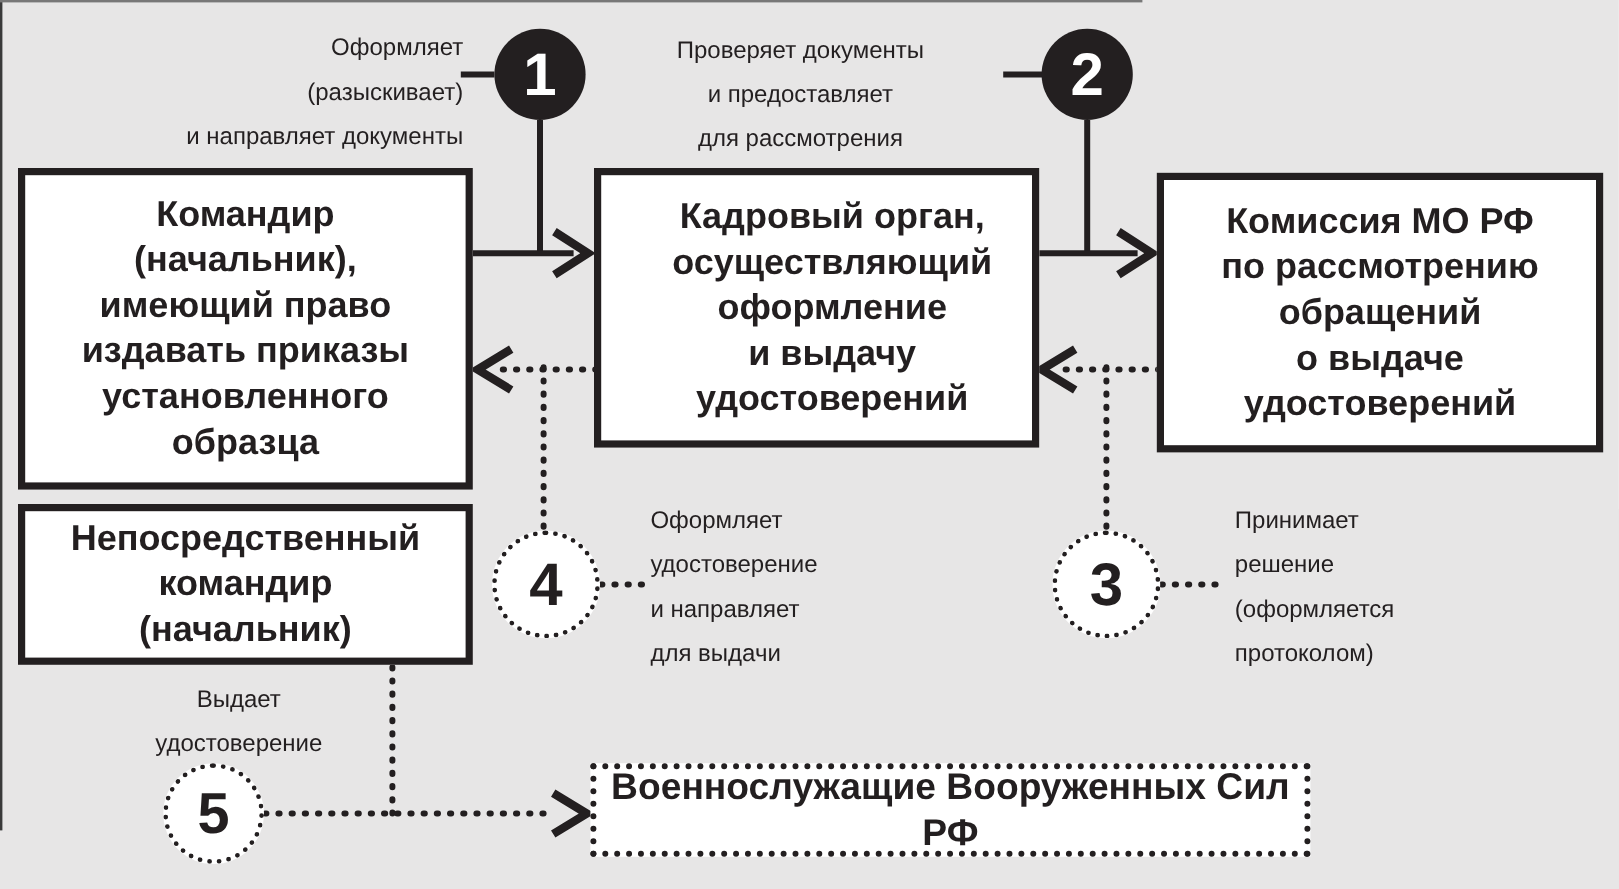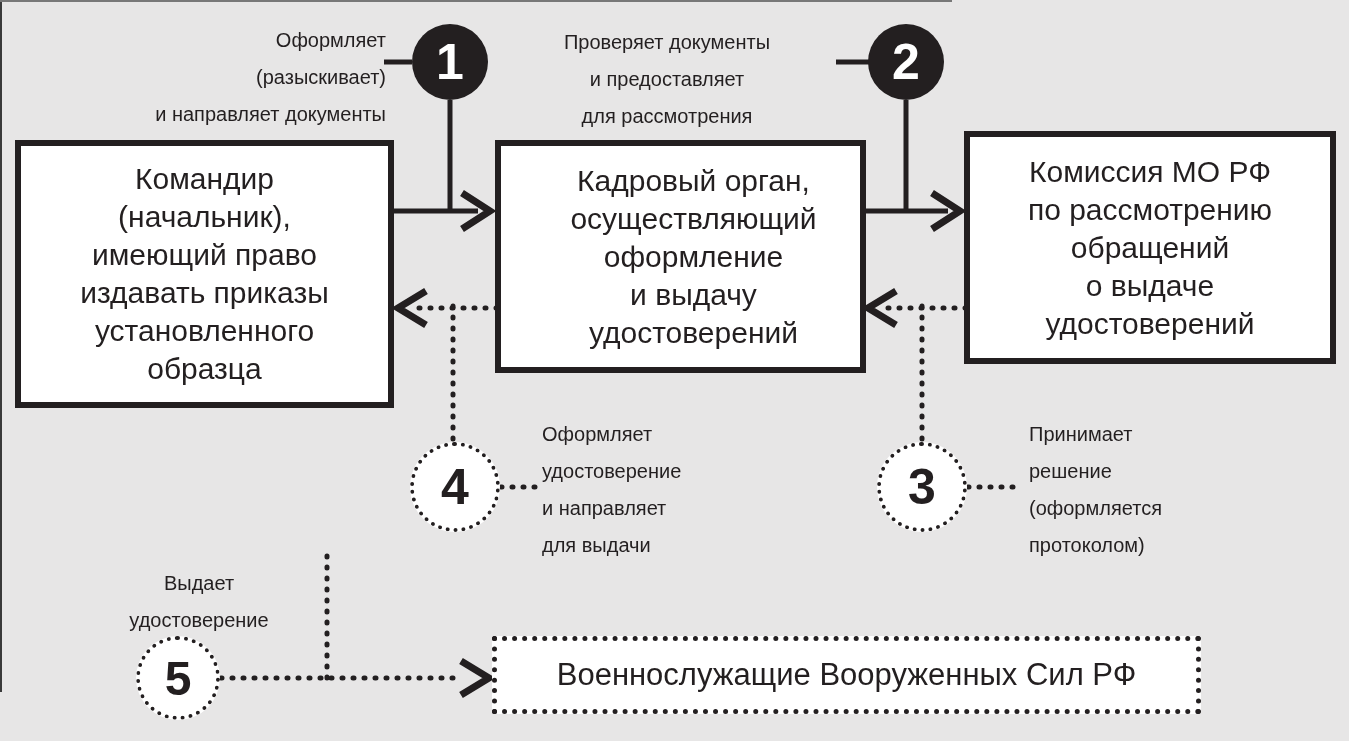--- a/index.html
+++ b/index.html
@@ -18,29 +18,29 @@
   .edge-top  { position:absolute; left:0; top:0; width:952px; height:2px; background:#787878; }
 
   
   .node {
     position:absolute;
     background:#ffffff;
     border:6px solid #231f20;
     box-sizing:border-box;
     display:flex; align-items:center; justify-content:center;
     text-align:center;
-    font-weight:400;
+    font-weight:700;
     font-size:30px; line-height:38px;
     white-space:pre-line;
   }
   .node-commander        { left:15px;  top:140px; width:379px; height:268px; }
   .node-hr-organ         { left:495px; top:140px; width:371px; height:233px;padding-left:26px; }
-  .node-commission       { left:964px; top:131px; width:372px; height:233px; }
+  .node-commission       { left:964px; top:144px; width:372px; height:233px; }
   .node-direct-commander { left:15px;  top:420px; width:379px; height:134px; }
-  .node-servicemen       { left:492px; top:636px; width:709px; height:78px;
+  .node-servicemen       { left:492px; top:636px; width:600px; height:78px;
                            border:5px dotted #231f20; font-size:31px; }
 
   
   .badge {
     position:absolute; border-radius:50%;
     display:flex; align-items:center; justify-content:center;
     font-weight:700; box-sizing:border-box;
   }
   .badge-solid  { background:#231f20; color:#ffffff; width:76px; height:76px; font-size:50px; }
   .badge-dotted { background:#ffffff; color:#231f20; width:90px; height:90px;
@@ -110,20 +110,23 @@
   <div class="node node-hr-organ">Кадровый орган,
 осуществляющий
 оформление
 и выдачу
 удостоверений</div>
   <div class="node node-commission">Комиссия МО РФ
 по рассмотрению
 обращений
 о выдаче
 удостоверений</div>
+  <div class="node node-direct-commander">Непосредственный
+командир
+(начальник)</div>
   <div class="node node-servicemen">Военнослужащие Вооруженных Сил РФ</div>
 
   <div class="badge badge-solid badge-1">1</div>
   <div class="badge badge-solid badge-2">2</div>
   <div class="badge badge-dotted badge-3">3</div>
   <div class="badge badge-dotted badge-4">4</div>
   <div class="badge badge-dotted badge-5">5</div>
 
   <div class="note note-1">Оформляет
 (разыскивает)

